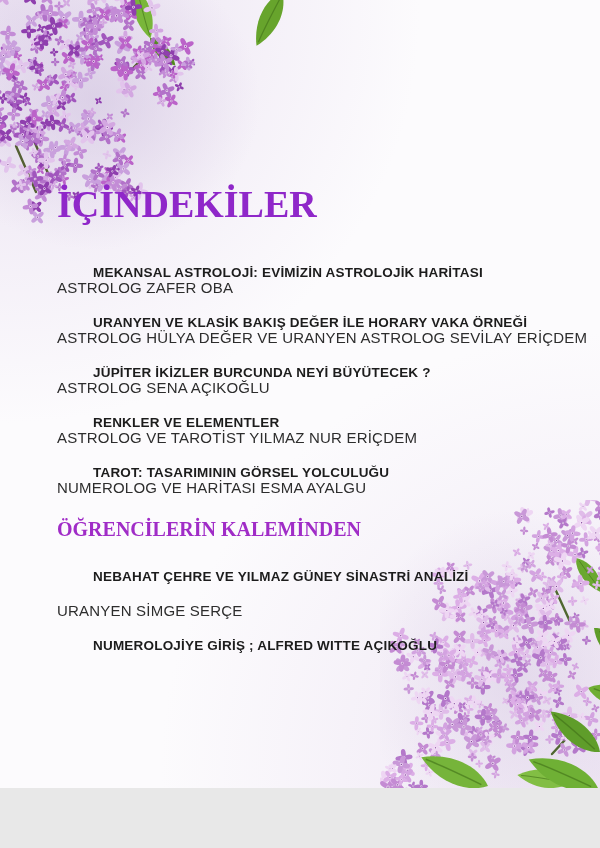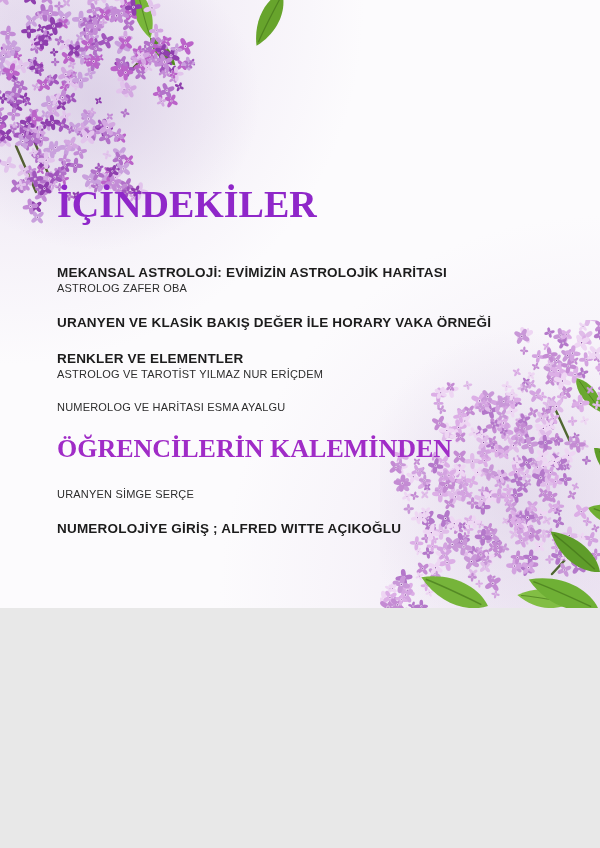--- a/index.html
+++ b/index.html
@@ -1,46 +1,46 @@
 <!DOCTYPE html>
 <html lang="tr"><head>
 <meta charset="utf-8">
 <style>
   html,body{margin:0;padding:0;background:#e8e8e8;}
   .page{
-    position:relative;width:600px;height:608px;overflow:hidden;
+    position:relative;width:600px;height:788px;overflow:hidden;
     background:
       radial-gradient(circle at 2% 2%, rgba(231,221,239,.9) 0, rgba(231,221,239,0) 42%),
       radial-gradient(circle at 100% 98%, rgba(236,227,242,.9) 0, rgba(236,227,242,0) 45%),
       #fcfbfd;
     font-family:"Liberation Sans",sans-serif;
   }
   .decor{position:absolute;pointer-events:none;}
   .decor.tl{top:0;left:0;}
   .decor.br{right:0;bottom:0;}
   .content{position:absolute;left:57px;top:185px;width:525px;}
   h1.doc-title{
     margin:0;font-family:"Liberation Serif","DejaVu Serif",serif;
     font-weight:700;font-size:38px;line-height:38px;letter-spacing:0;
     color:#8f27c9;
   }
   ol.toc{list-style:none;margin:0;padding:0;}
   ol.toc.first{margin-top:42px;}
   ol.toc li{margin:0 0 21px 0;}
   .entry-title{
     font-size:13.5px;font-weight:700;color:#1c1c1c;
-    letter-spacing:.2px;line-height:15px;margin-top:1px;white-space:nowrap;
+    letter-spacing:.2px;line-height:15px;margin-top:1px;white-space:nowrap;margin-left:36px;
   }
   .entry-author{
-    font-size:11px;font-weight:400;color:#2d2d2d;
+    font-size:15px;font-weight:400;color:#2d2d2d;
     letter-spacing:.2px;line-height:12px;margin-top:2px;white-space:nowrap;
   }
   h2.section-heading{
     margin:8px 0 25px 0;font-family:"Liberation Serif","DejaVu Serif",serif;
-    font-weight:700;font-size:26px;line-height:29px;letter-spacing:0;
+    font-weight:700;font-size:20px;line-height:29px;letter-spacing:0;
     color:#a02cc7;
   }
 </style>
 </head>
 <body>
 
 <div class="page">
 
   <svg class="decor tl" width="330" height="250" viewBox="0 0 330 250">
     <defs>
@@ -844,34 +844,41 @@
   <div class="content">
     <h1 class="doc-title">İÇİNDEKİLER</h1>
 
     <ol class="toc first">
       <li>
         <div class="entry-title">MEKANSAL ASTROLOJİ: EVİMİZİN ASTROLOJİK HARİTASI</div>
         <div class="entry-author">ASTROLOG ZAFER OBA</div>
       </li>
       <li>
         <div class="entry-title">URANYEN VE KLASİK BAKIŞ DEĞER İLE HORARY VAKA ÖRNEĞİ</div>
+        <div class="entry-author">ASTROLOG HÜLYA DEĞER VE URANYEN ASTROLOG SEVİLAY ERİÇDEM</div>
+      </li>
+      <li>
+        <div class="entry-title">JÜPİTER İKİZLER BURCUNDA NEYİ BÜYÜTECEK ?</div>
+        <div class="entry-author">ASTROLOG SENA AÇIKOĞLU</div>
       </li>
       <li>
         <div class="entry-title">RENKLER VE ELEMENTLER</div>
         <div class="entry-author">ASTROLOG VE TAROTİST YILMAZ NUR ERİÇDEM</div>
       </li>
       <li>
+        <div class="entry-title">TAROT: TASARIMININ GÖRSEL YOLCULUĞU</div>
         <div class="entry-author">NUMEROLOG VE HARİTASI ESMA AYALGU</div>
       </li>
     </ol>
 
     <h2 class="section-heading">ÖĞRENCİLERİN KALEMİNDEN</h2>
 
     <ol class="toc">
       <li>
+        <div class="entry-title">NEBAHAT ÇEHRE VE YILMAZ GÜNEY SİNASTRİ ANALİZİ</div>
       </li>
       <li>
         <div class="entry-author">URANYEN SİMGE SERÇE</div>
       </li>
       <li>
         <div class="entry-title">NUMEROLOJİYE GİRİŞ ; ALFRED WITTE AÇIKOĞLU</div>
       </li>
     </ol>
   </div>
 </div>

